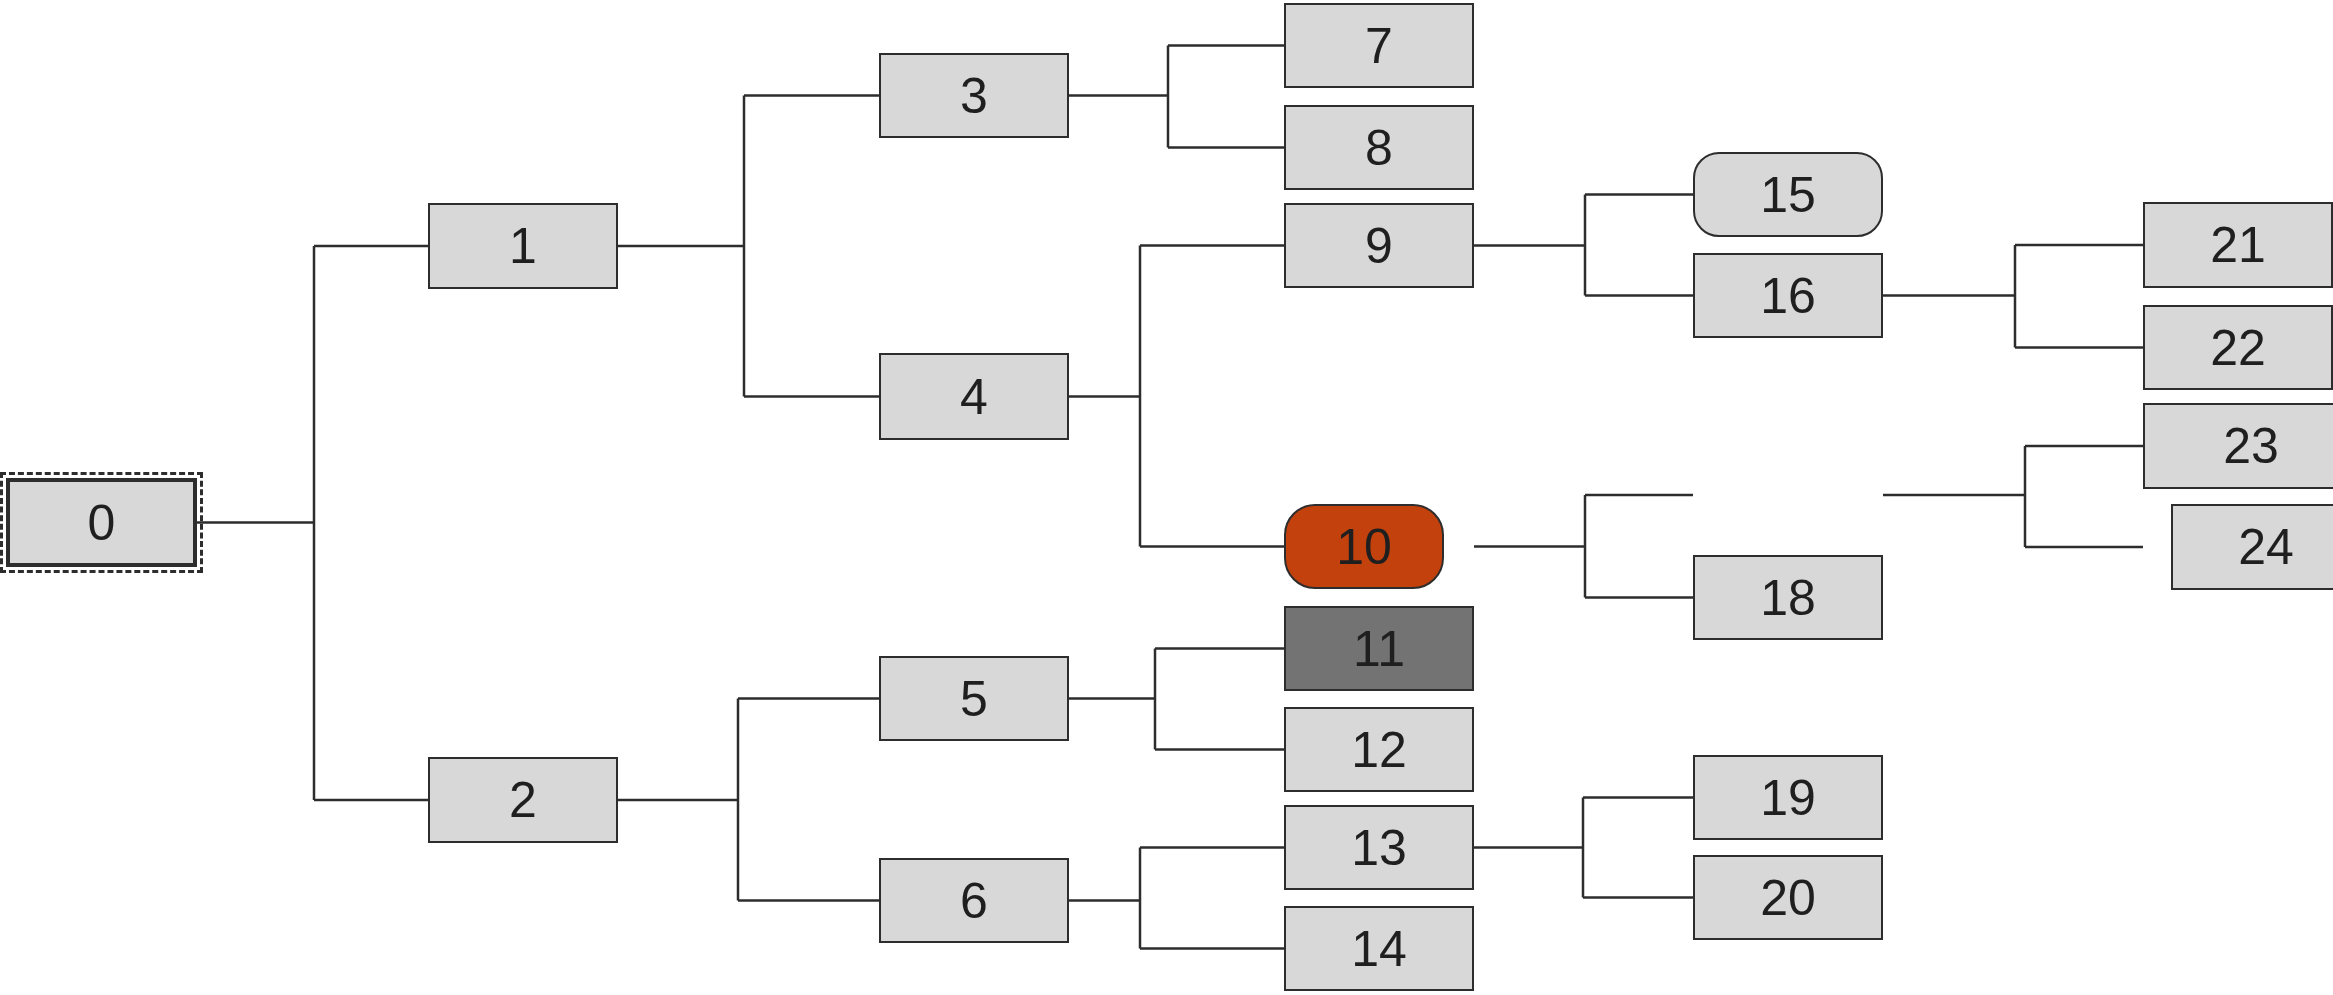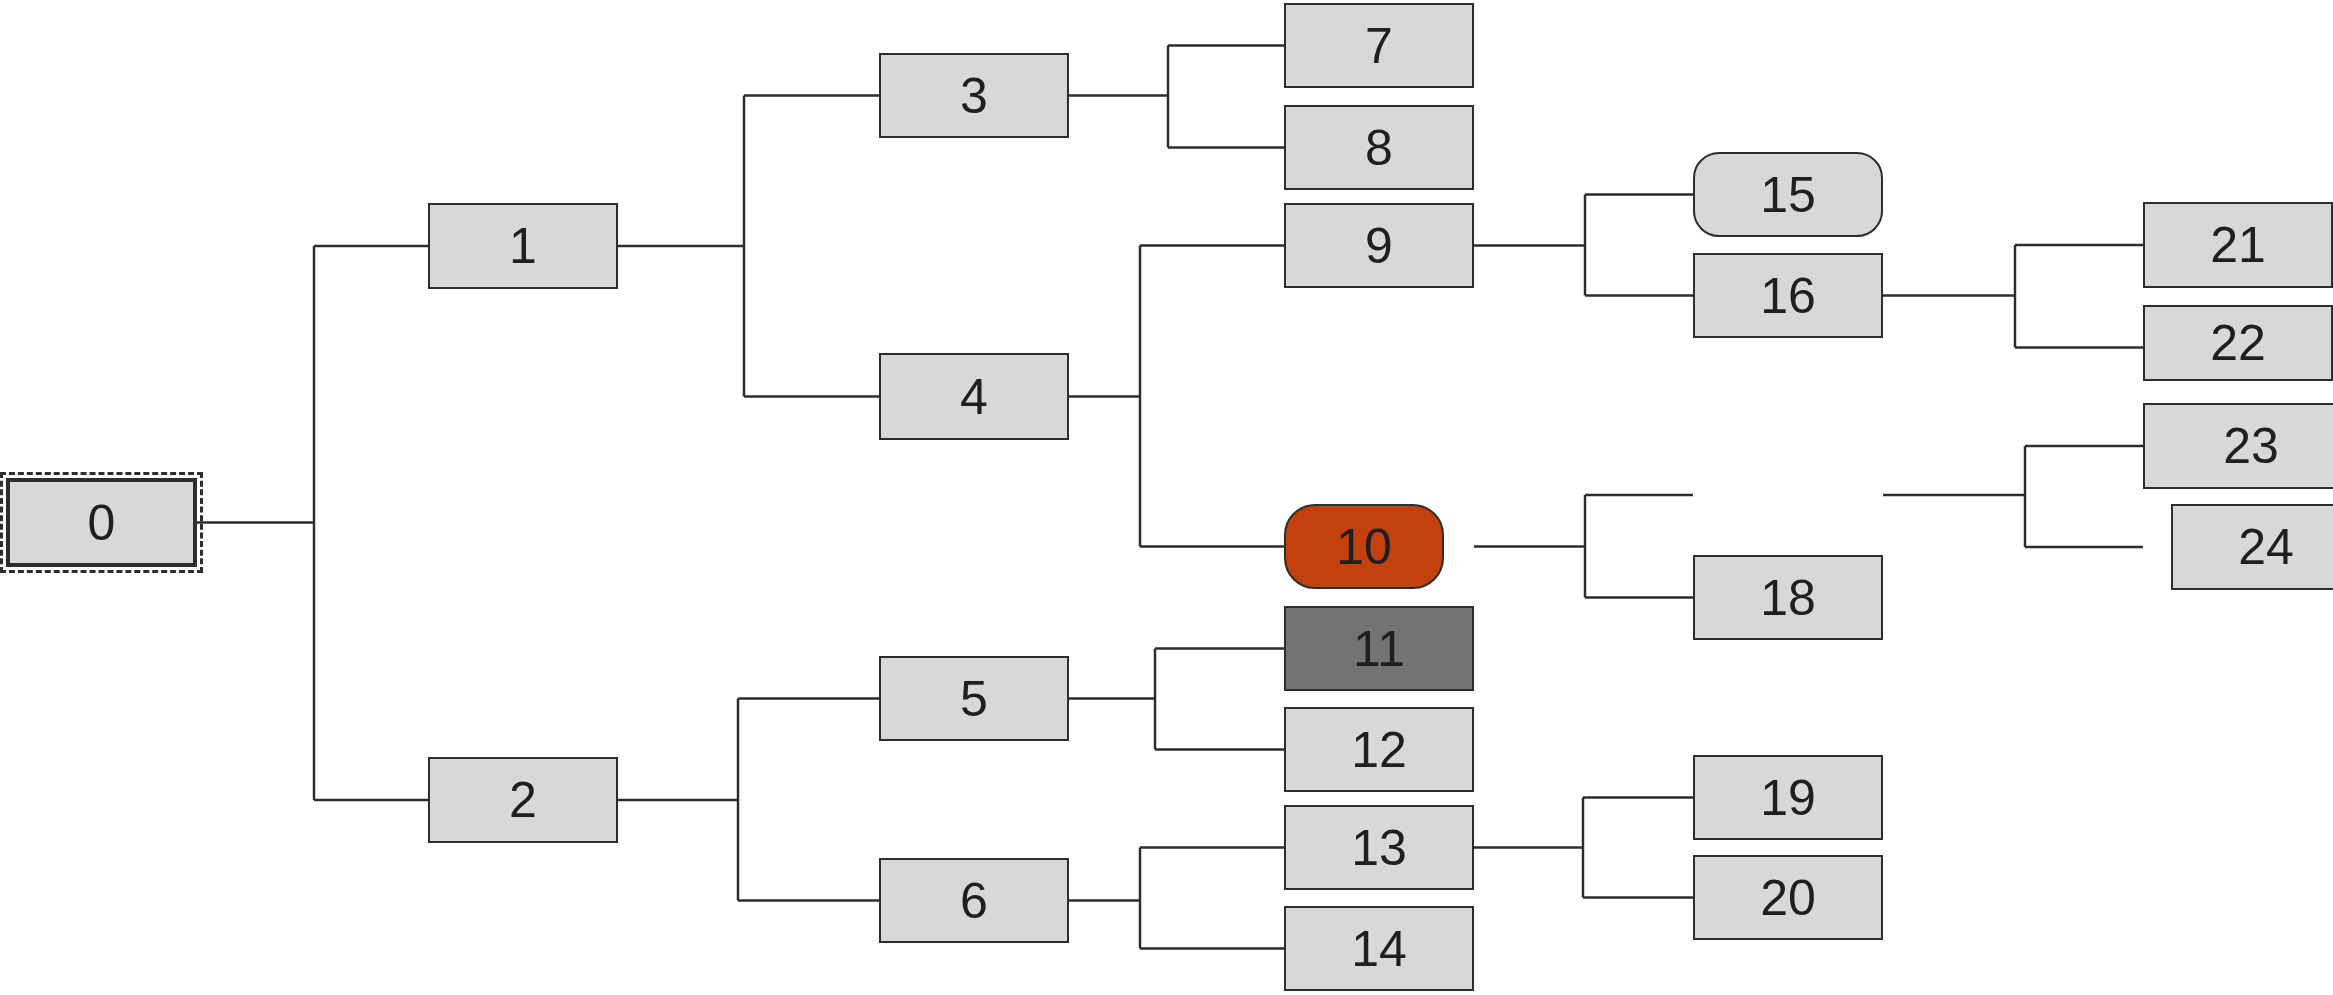--- a/index.html
+++ b/index.html
@@ -170,21 +170,21 @@
       </div>
       <div class="node" style="left: 1693px; top: 755px; width: 190px; height: 85px; background: rgb(216, 216, 216); border-color: rgb(45, 45, 45); color: rgb(31, 31, 31);">
         <span>19</span>
       </div>
       <div class="node" style="left: 1693px; top: 855px; width: 190px; height: 85px; background: rgb(216, 216, 216); border-color: rgb(45, 45, 45); color: rgb(31, 31, 31);">
         <span>20</span>
       </div>
       <div class="node" style="left: 2143px; top: 202px; width: 190px; height: 86px; background: rgb(216, 216, 216); border-color: rgb(45, 45, 45); color: rgb(31, 31, 31);">
         <span>21</span>
       </div>
-      <div class="node" style="left: 2143px; top: 305px; width: 190px; height: 76px; background: rgb(216, 216, 216); border-color: rgb(45, 45, 45); color: rgb(31, 31, 31); text-align: center;">
+      <div class="node" style="left: 2143px; top: 305px; width: 190px; height: 85px; background: rgb(216, 216, 216); border-color: rgb(45, 45, 45); color: rgb(31, 31, 31); text-align: center;">
         <span>22</span>
       </div>
       <div class="node" style="left: 2143px; top: 403px; width: 216px; height: 86px; background: rgb(216, 216, 216); border-color: rgb(45, 45, 45); color: rgb(31, 31, 31);">
         <span>23</span>
       </div>
       <div class="node" style="left: 2143px; top: 504px; width: 190px; height: 86px; background: rgb(216, 216, 216); border-color: rgb(45, 45, 45); color: rgb(31, 31, 31); margin-left: 28px;">
         <span>24</span>
       </div>
     </div>
 </div>

